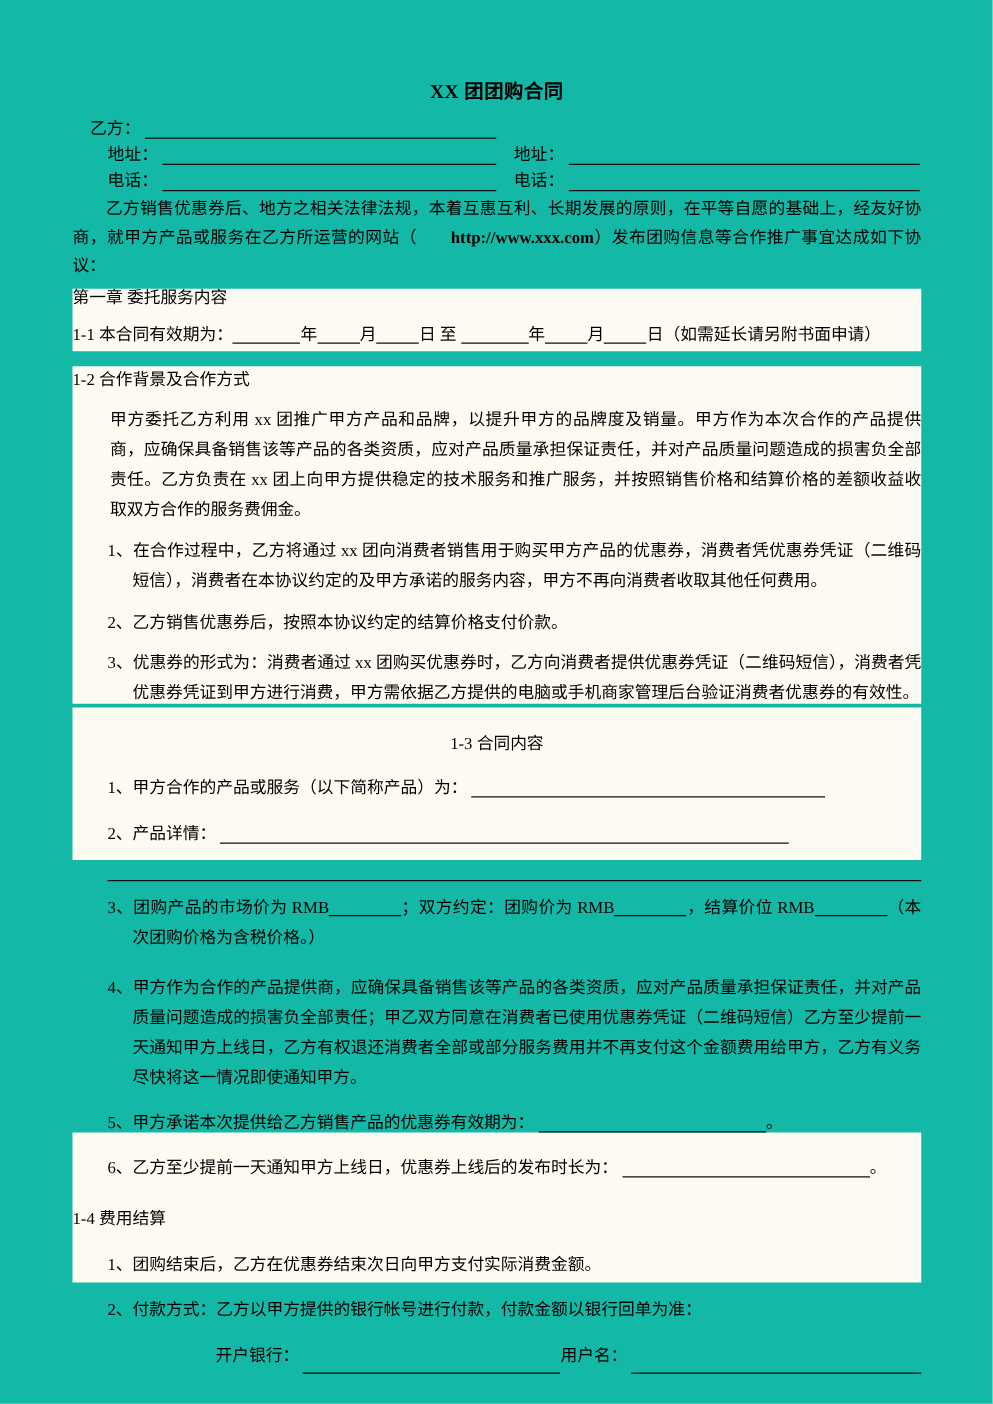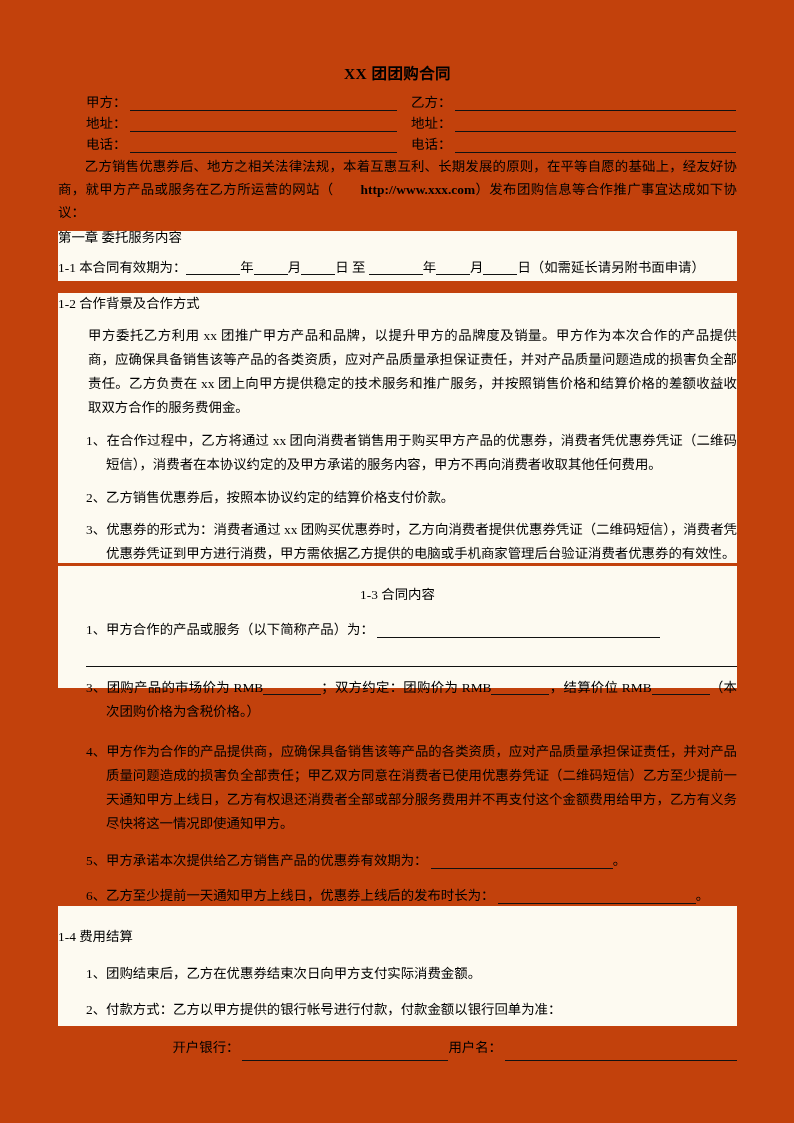--- a/index.html
+++ b/index.html
@@ -14,21 +14,21 @@
     position: relative;
     font-family: "Liberation Serif", "DejaVu Serif", serif;
     color: #000000;
     overflow: hidden;
   }
 
   
   .page {
     position: absolute;
     inset: 0;
-    background: #c2410c;
+    background: #14b8a6;
   }
 
   
   .tint-band {
     position: absolute;
     left: 58px;
     width: 679px;
     background: #fdfaf1;
     pointer-events: none;
   }
@@ -188,24 +188,20 @@
   <div class="tint-band" style="top:566px;height:122px;"></div>
   <div class="tint-band" style="top:906px;height:120px;"></div>
 
   <div class="content">
 
     <h1 class="doc-title">XX 团团购合同</h1>
 
     <div class="party-block">
 
       <div class="party-row">
-        <div class="party-col left">
-          <span class="party-label">甲方：</span>
-          <span class="party-fill"></span>
-        </div>
         <div class="party-col right">
           <span class="party-label">乙方：</span>
           <span class="party-fill"></span>
         </div>
       </div>
 
       <div class="party-row">
         <div class="party-col left">
           <span class="party-label">地址：</span>
           <span class="party-fill"></span>
@@ -242,20 +238,21 @@
     <p class="numbered"><span>1、</span><span>在合作过程中，乙方将通过 xx 团向消费者销售用于购买甲方产品的优惠券，消费者凭优惠券凭证（二维码短信），消费者在本协议约定的及甲方承诺的服务内容，甲方不再向消费者收取其他任何费用。</span></p>
 
     <p class="numbered"><span>2、</span><span>乙方销售优惠券后，按照本协议约定的结算价格支付价款。</span></p>
 
     <p class="numbered"><span>3、</span><span>优惠券的形式为：消费者通过 xx 团购买优惠券时，乙方向消费者提供优惠券凭证（二维码短信），消费者凭优惠券凭证到甲方进行消费，甲方需依据乙方提供的电脑或手机商家管理后台验证消费者优惠券的有效性。</span></p>
 
     <p class="sub-head" style="margin-top:16px;text-align:center;"><span>1-3</span>&nbsp;<span>合同内容</span></p>
 
     <p class="numbered" style="margin-top:10px;"><span>1、</span><span>甲方合作的产品或服务（以下简称产品）为：</span>&nbsp;<span class="rule-inline rule-wide"></span></p>
 
+    <p class="numbered" style="margin-top:14px;"><span>2、</span><span>产品详情：</span>&nbsp;<span class="rule-inline rule-detail"></span></p>
 
     <span class="rule-full"></span>
 
     <p class="numbered" style=""><span>3、</span><span>团购产品的市场价为 RMB</span><span class="u u-rmb"></span><span>；双方约定：团购价为 RMB</span><span class="u u-rmb"></span><span>，结算价位 RMB</span><span class="u u-rmb"></span><span>（本次团购价格为含税价格。）</span></p>
 
     <p class="numbered" style="margin-top:16px;"><span>4、</span><span>甲方作为合作的产品提供商，应确保具备销售该等产品的各类资质，应对产品质量承担保证责任，并对产品质量问题造成的损害负全部责任；甲乙双方同意在消费者已使用优惠券凭证（二维码短信）乙方至少提前一天通知甲方上线日，乙方有权退还消费者全部或部分服务费用并不再支付这个金额费用给甲方，乙方有义务尽快将这一情况即使通知甲方。</span></p>
 
     <p class="numbered" style="margin-top:13px;"><span>5、</span><span>甲方承诺本次提供给乙方销售产品的优惠券有效期为：</span>&nbsp;<span class="rule-inline rule-mid"></span><span>。</span></p>
 
     <p class="numbered" style="margin-top:12px;"><span>6、</span><span>乙方至少提前一天通知甲方上线日，优惠券上线后的发布时长为：</span>&nbsp;<span class="rule-inline rule-mid2"></span><span>。</span></p>

